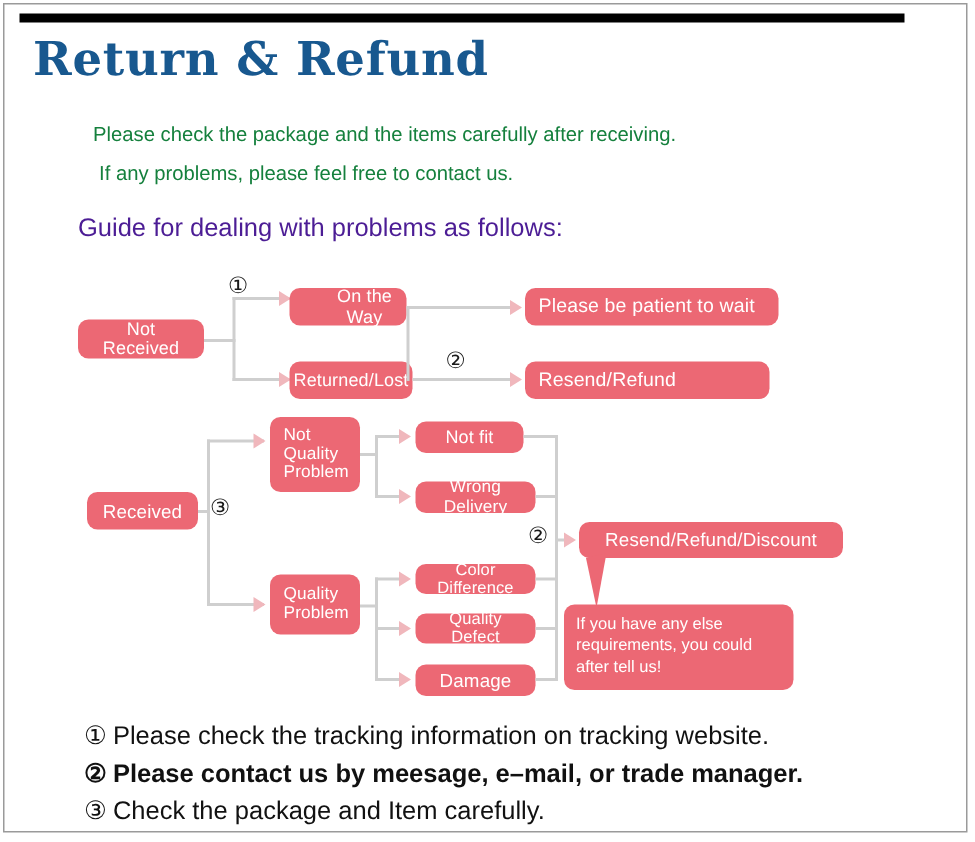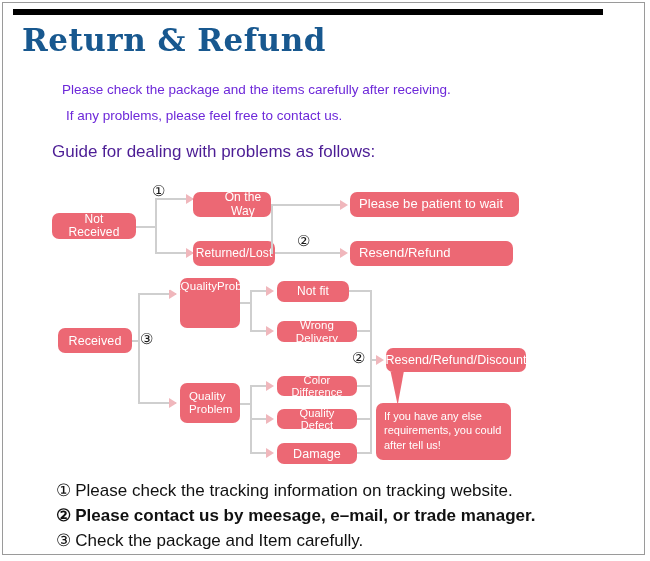--- a/index.html
+++ b/index.html
@@ -38,21 +38,21 @@
     font-weight: bold;
     font-size: 31px;
     letter-spacing: 0.5px;
     color: #18588f;
     white-space: nowrap;
   }
   .intro-line {
     position: absolute;
     font-family: "Liberation Sans", sans-serif;
     font-size: 13.5px;
-    color: #6d28d9;
+    color: #15803d;
     white-space: nowrap;
   }
   #intro1 { left: 62px; top: 82px; }
   #intro2 { left: 66px; top: 108px; }
 
   #guide-heading {
     position: absolute;
     left: 52px; top: 142px;
     font-family: "Liberation Sans", sans-serif;
     font-size: 17px;
@@ -192,21 +192,21 @@
     <div class="hline" style="left:138px; top:402px; width:38px;"></div>
     <div class="arrow" style="left:169px; top:289px;"></div>
     <div class="arrow" style="left:169px; top:398px;"></div>
 
     <div class="node" style="left:58px; top:328px; width:74px; height:25px; font-size:12.5px;">
       <span>Received</span>
     </div>
 
     <div class="circnum" style="left:140px; top:331px;">③</div>
 
-    <div class="node left-align" style="left:180px; top:278px; width:60px; height:50px; font-size:11.5px; flex-direction:row; align-items:flex-start; justify-content:center;">
+    <div class="node left-align" style="left:180px; top:278px; width:60px; height:50px; font-size:11.5px; flex-direction:column; align-items:flex-start; justify-content:center;">
       <span>Not</span>
       <span>Quality</span>
       <span>Problem</span>
     </div>
 
     <div class="node left-align" style="left:180px; top:383px; width:60px; height:40px; font-size:11.5px; flex-direction:column; align-items:flex-start; justify-content:center;">
       <span>Quality</span>
       <span>Problem</span>
     </div>
 
@@ -250,26 +250,26 @@
     <div class="hline" style="left:349px; top:290px; width:23px;"></div>
     <div class="hline" style="left:357px; top:330px; width:15px;"></div>
     <div class="hline" style="left:357px; top:385px; width:15px;"></div>
     <div class="hline" style="left:357px; top:418px; width:15px;"></div>
     <div class="hline" style="left:357px; top:452px; width:15px;"></div>
     <div class="hline" style="left:370px; top:359px; width:10px;"></div>
     <div class="arrow" style="left:376px; top:355px;"></div>
 
     <div class="circnum" style="left:352px; top:350px;">②</div>
 
-    <div class="node" style="left:386px; top:348px; width:140px; height:24px; font-size:12.5px;">
+    <div class="node" style="left:386px; top:348px; width:176px; height:24px; font-size:12.5px;">
       <span>Resend/Refund/Discount</span>
     </div>
 
     <div id="callout-tail" style="left:394px; top:370px;"></div>
-    <div id="callout" style="left:376px; top:403px; width:135px; height:57px;">
+    <div id="callout" style="left:376px; top:403px; width:153px; height:57px;">
       <div>If you have any else</div>
       <div>requirements, you could</div>
       <div>after tell us!</div>
     </div>
 
   </div>
 
   <div class="note" style="left:56px; top:480px;">
     <span class="num">①</span><span>Please check the tracking information on tracking website.</span>
   </div>

